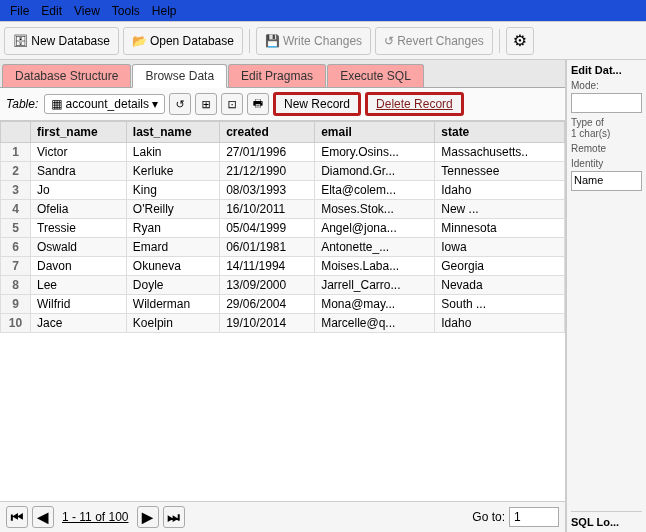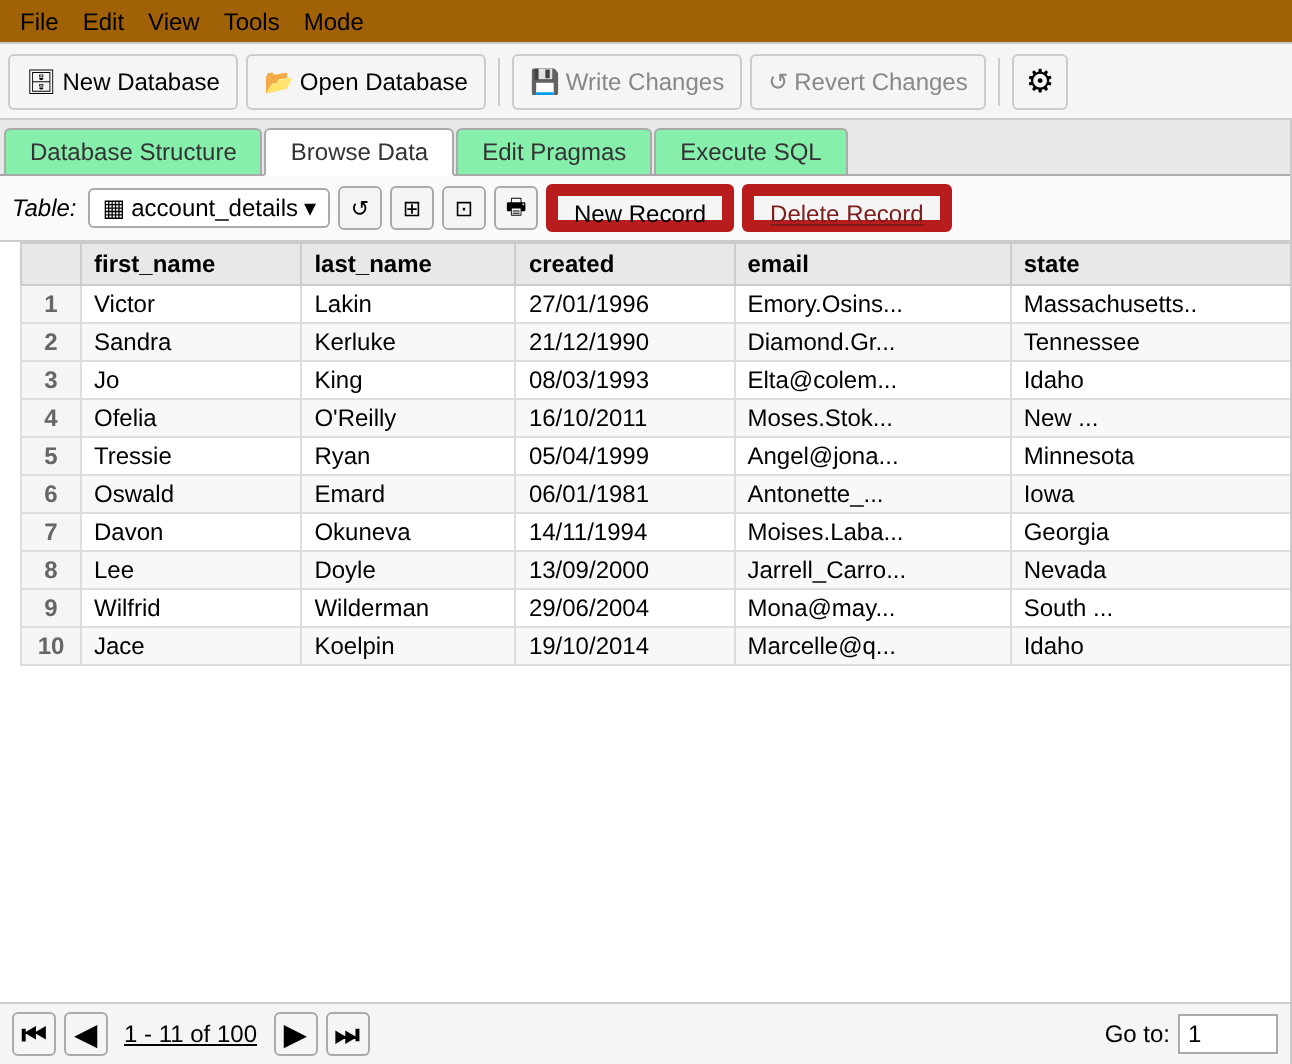--- a/index.html
+++ b/index.html
@@ -1,48 +1,48 @@
 <!DOCTYPE html>
 <html><head>
   <meta charset="utf-8">
   <style>
     * { box-sizing: border-box; margin: 0; padding: 0; }
     body { font-family: 'Segoe UI', Tahoma, Geneva, Verdana, sans-serif; font-size: 12px; background: #f0f0f0; overflow: hidden; }
 
     
-    .menubar { background: #a16207; border-bottom: 1px solid #ccc; display: flex; align-items: center; padding: 2px 4px; height: 22px; }
+    .menubar { background: #1d4ed8; border-bottom: 1px solid #ccc; display: flex; align-items: center; padding: 2px 4px; height: 22px; }
     .menubar-item { padding: 2px 6px; cursor: pointer; font-size: 12px; }
 
     
     .toolbar { background: #f5f5f5; border-bottom: 1px solid #ccc; display: flex; align-items: center; padding: 3px 4px; height: 38px; gap: 4px; }
     .toolbar-btn { display: flex; align-items: center; gap: 3px; padding: 3px 8px; background: #f5f5f5; border: 1px solid #ccc; border-radius: 3px; cursor: pointer; font-size: 12px; height: 28px; }
     .toolbar-separator { width: 1px; height: 24px; background: #ccc; margin: 0 2px; }
 
     
     .main-layout { display: flex; height: calc(532px - 60px); }
 
     
     .left-panel { flex: 1; display: flex; flex-direction: column; border-right: 1px solid #ccc; overflow: hidden; }
 
     
     .tabs { display: flex; background: #e8e8e8; border-bottom: 1px solid #aaa; padding-top: 4px; padding-left: 2px; gap: 1px; }
-    .tab { padding: 4px 12px; cursor: pointer; font-size: 12px; border: 1px solid #aaa; border-bottom: none; border-radius: 3px 3px 0 0; background: #86efac; color: #333; }
+    .tab { padding: 4px 12px; cursor: pointer; font-size: 12px; border: 1px solid #aaa; border-bottom: none; border-radius: 3px 3px 0 0; background: #fca5a5; color: #333; }
     .tab.active { background: #fff; border-bottom: 1px solid #fff; margin-bottom: -1px; z-index: 1; }
 
     
     .table-toolbar { display: flex; align-items: center; padding: 4px 6px; border-bottom: 1px solid #ccc; background: #fafafa; gap: 4px; }
     .table-label { font-size: 12px; margin-right: 2px; font-style: italic; }
     .table-select { display: flex; align-items: center; border: 1px solid #aaa; border-radius: 3px; background: #fff; padding: 2px 6px; cursor: pointer; gap: 3px; font-size: 12px; }
     .table-icon-btn { width: 22px; height: 22px; border: 1px solid #aaa; border-radius: 3px; background: #f5f5f5; cursor: pointer; display: flex; align-items: center; justify-content: center; font-size: 11px; }
-    .record-btn { padding: 2px 8px; border: 6px solid #b91c1c; border-radius: 3px; background: #f5f5f5; cursor: pointer; font-size: 12px; height: 24px; }
+    .record-btn { padding: 2px 8px; border: 3px solid #b91c1c; border-radius: 3px; background: #f5f5f5; cursor: pointer; font-size: 12px; height: 24px; }
     .record-btn.disabled { color: #7f1d1d; cursor: default; text-decoration: underline; }
 
     
     .data-table-container { flex: 1; overflow: auto; background: #fff; }
-    table { border-collapse: collapse; width: 100%; font-size: 12px; margin-left: 10px; }
+    table { border-collapse: collapse; width: 100%; font-size: 12px; }
     thead th { background: #e8e8e8; border: 1px solid #ccc; padding: 3px 6px; text-align: left; font-weight: bold; position: sticky; top: 0; z-index: 2; white-space: nowrap; }
     thead th.row-num { width: 30px; text-align: center; }
     tbody td { border: 1px solid #ddd; padding: 2px 6px; white-space: nowrap; overflow: hidden; max-width: 100px; }
     tbody td.row-num { text-align: center; color: #666; background: #f5f5f5; font-weight: bold; width: 30px; }
     .filter-row td { padding: 1px 2px; }
     .filter-input { width: 100%; border: 1px solid #ccc; font-size: 11px; padding: 1px 3px; background: #ffffd0; color: #888; }
     tbody tr:nth-child(odd):not(.filter-row) { background: #fff; }
     tbody tr:nth-child(even):not(.filter-row) { background: #f8f8f8; }
 
     
@@ -61,21 +61,21 @@
     .sql-log-label { font-size: 11px; font-weight: bold; margin-top: auto; border-top: 1px solid #ccc; padding-top: 4px; }
   </style>
 </head>
 <body>
 
 <div class="menubar">
   <span class="menubar-item">File</span>
   <span class="menubar-item">Edit</span>
   <span class="menubar-item">View</span>
   <span class="menubar-item">Tools</span>
-  <span class="menubar-item">Mode</span>
+  <span class="menubar-item">Help</span>
 </div>
 
 <div class="toolbar">
   <button class="toolbar-btn">
     <span>🗄</span>
     <span>New Database</span>
   </button>
   <button class="toolbar-btn">
     <span>📂</span>
     <span>Open Database</span>
@@ -221,14 +221,33 @@
       <div class="page-btn">◀</div>
       <span class="page-info">1 - 11 of 100</span>
       <div class="page-btn">▶</div>
       <div class="page-btn">⏭</div>
       <span class="goto-label">Go to:</span>
       <input class="goto-input" type="text" value="1" style="">
     </div>
 
   </div>
 
+  <div class="right-panel">
+    <div class="right-panel-title">Edit Dat...</div>
+    <div class="right-panel-row">
+      <div class="right-panel-label">Mode:</div>
+      <div class="right-panel-box"></div>
+    </div>
+    <div class="right-panel-row">
+      <div class="right-panel-label">Type of</div>
+      <div class="right-panel-label">1 char(s)</div>
+    </div>
+    <div class="right-panel-row">
+      <div class="right-panel-label">Remote</div>
+    </div>
+    <div class="right-panel-row">
+      <div class="right-panel-label">Identity</div>
+      <div class="right-panel-box">Name</div>
+    </div>
+    <div class="sql-log-label">SQL Lo...</div>
+  </div>
 
 </div>
 
 </body></html>

